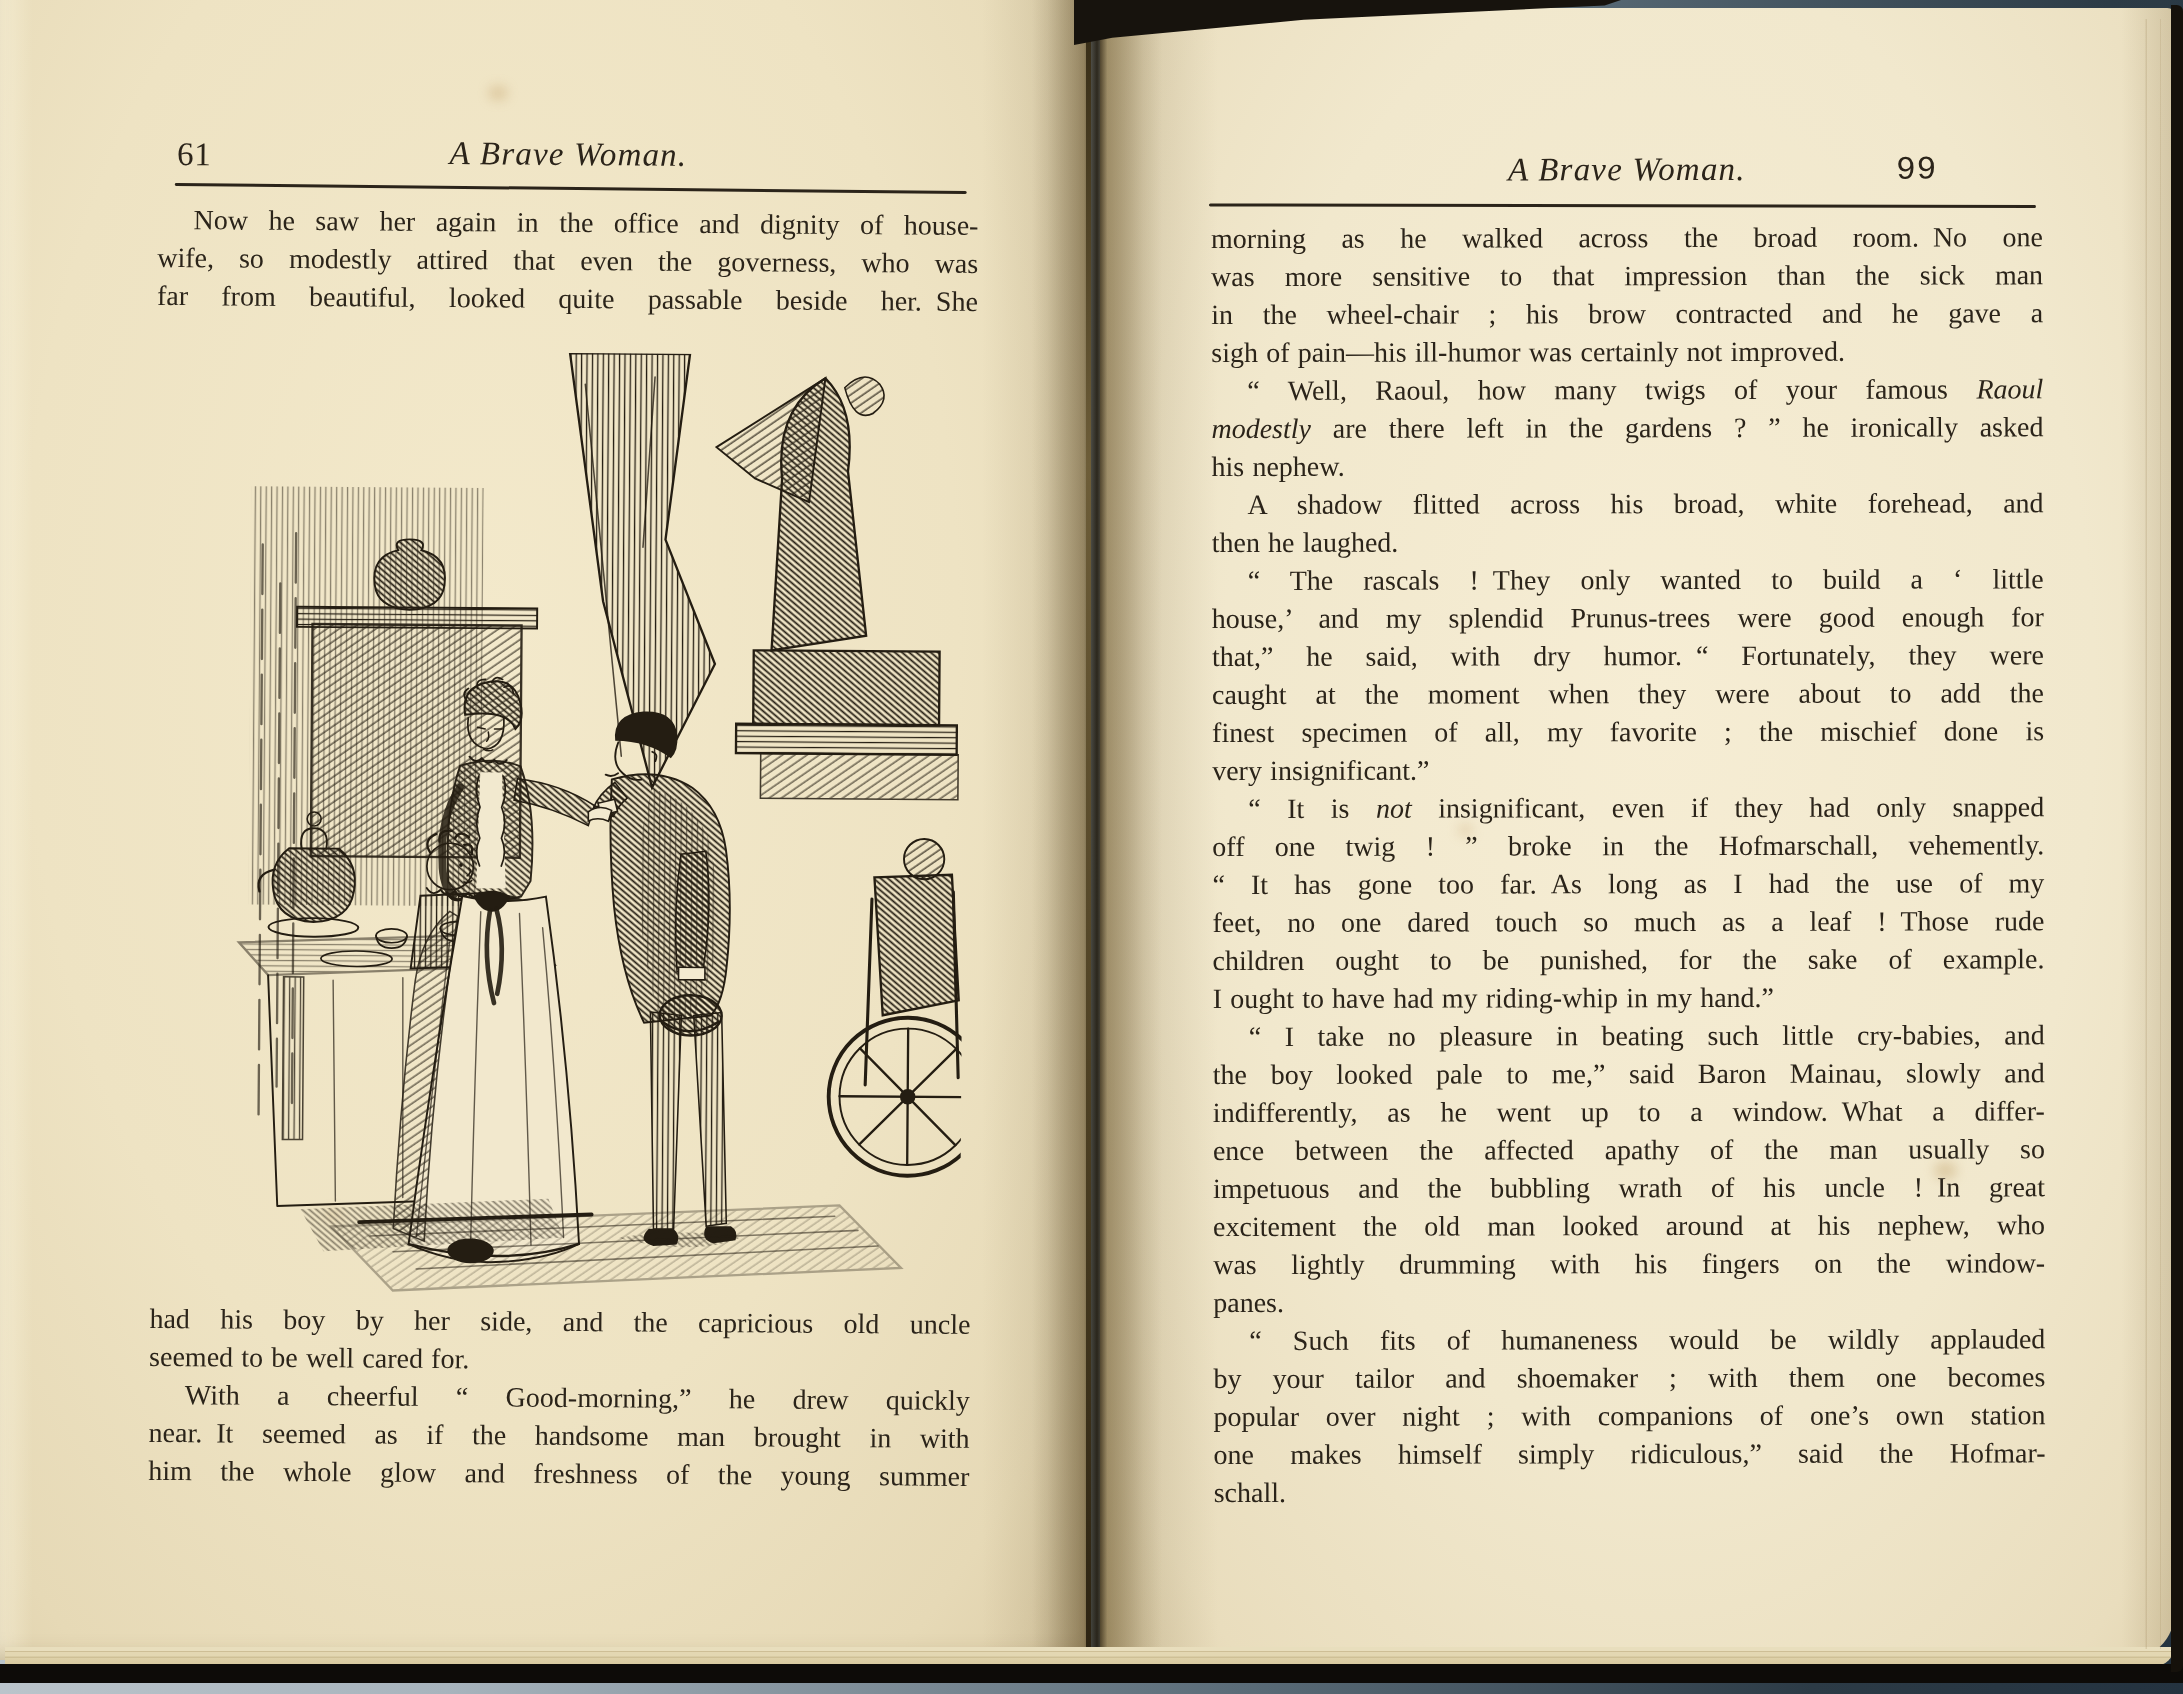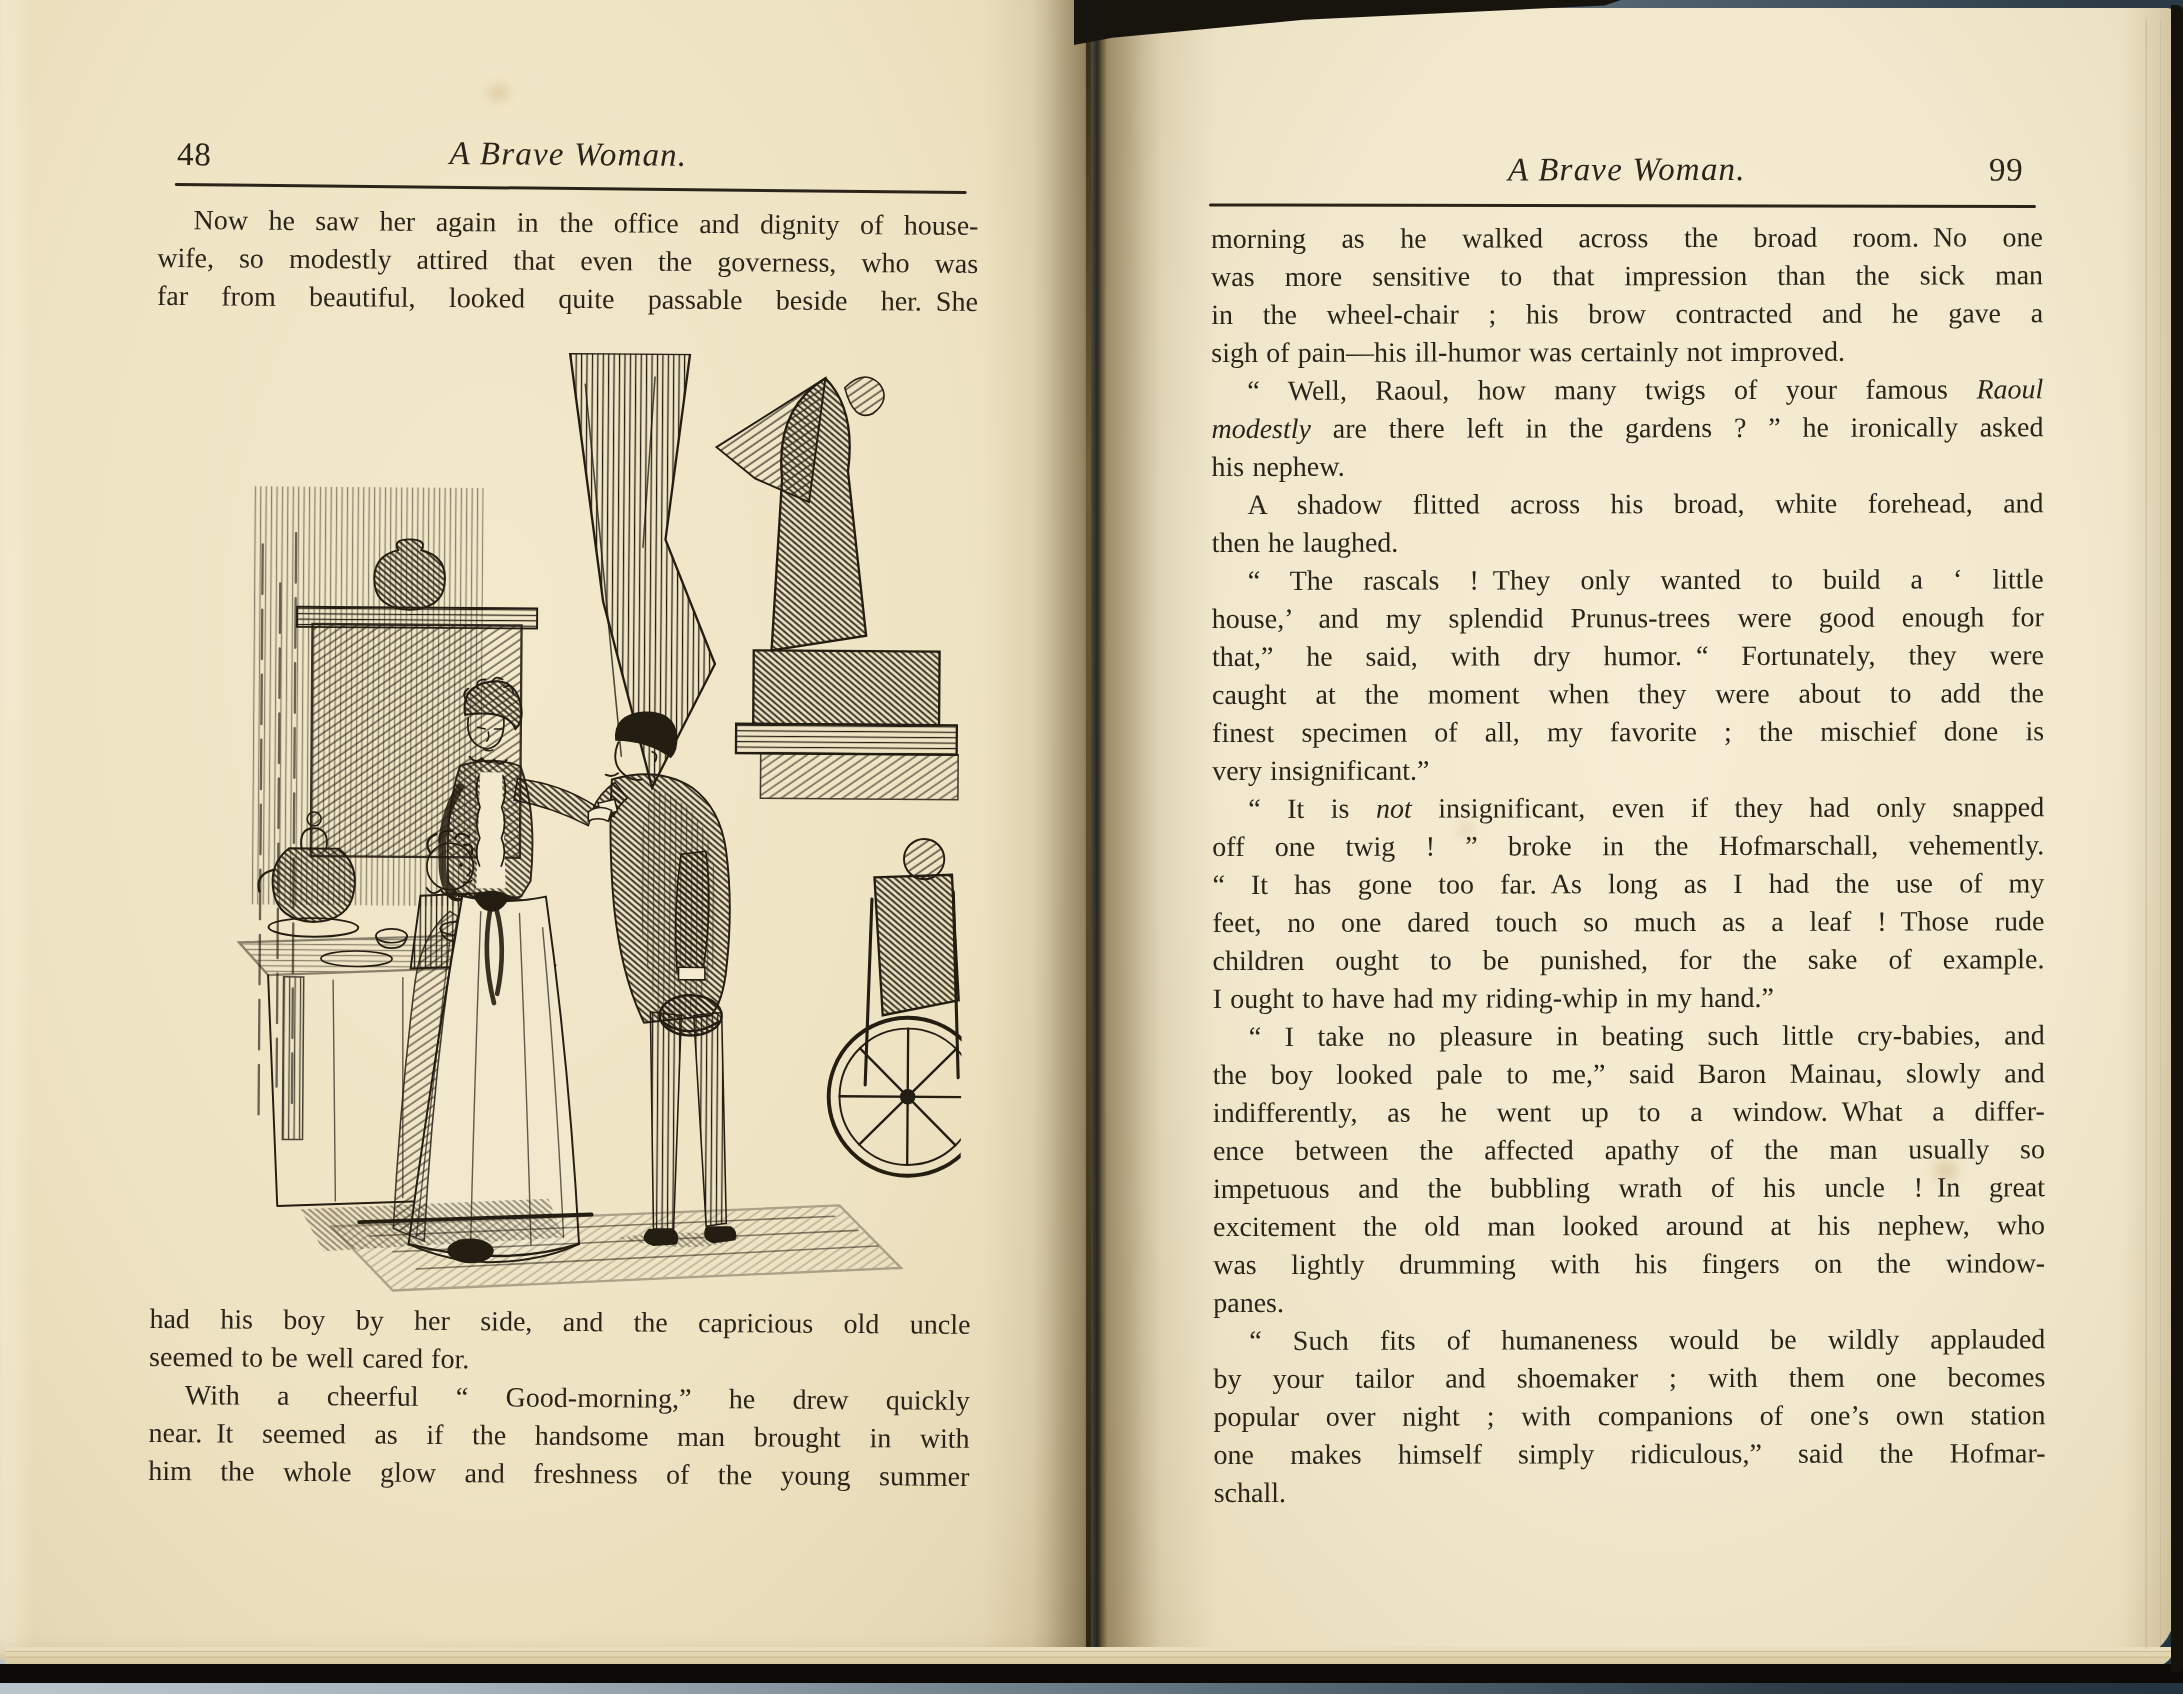--- a/index.html
+++ b/index.html
@@ -45,21 +45,21 @@
   .tline{text-align:justify;text-align-last:justify;white-space:normal;}
   .tline.nl{text-align-last:left;}
   .tline.ind{text-indent:36px;}
   .para{margin:0;}
   
   #lp-num{left:177px;top:136px;}
   #lp-head{left:158px;top:133px;width:821px;}
   #lp-rule{left:175px;top:184px;width:792px;transform:rotate(.15deg);}
   
   #rp-head{left:1211px;top:152px;width:832px;}
-  #rp-num{left:1989px;top:153px;}
+  #rp-num{left:1896px;top:153px;font-family:Liberation Mono, monospace;}
   #rp-rule{left:1209px;top:205px;width:827px;transform:rotate(.22deg);}
   
   #plate{left:223px;top:350px;width:745px;height:942px;}
   .spot{border-radius:50%;filter:blur(5.4px);}
 </style>
 </head>
 <body>
 
 <div id="stage">
 
@@ -72,21 +72,21 @@
   <div class="abs" id="cover-bottom-edge"></div>
   <div class="abs" id="fore-edge-lines"></div>
   <div class="abs" id="cover-right-edge"></div>
 
   <div class="abs spot" style="left:488px;top:85px;width:20px;height:15.5px;background:rgba(190,150,90,.30);"></div>
   <div class="abs spot" style="left:1934px;top:1161px;width:23px;height:18.6px;background:rgba(185,145,85,.32);"></div>
   <div class="abs spot" style="left:1457px;top:823px;width:17px;height:14px;background:rgba(190,150,90,.22);"></div>
   <div class="abs spot" style="left:325px;top:1209px;width:17px;height:12.4px;background:rgba(190,150,90,.20);"></div>
 
   <div class="abs" id="left-content">
-    <div class="abs pageno" id="lp-num">48</div>
+    <div class="abs pageno" id="lp-num">61</div>
     <div class="abs runhead" id="lp-head">A Brave Woman.</div>
     <div class="abs rule" id="lp-rule"></div>
 
     <div class="abs body" id="lp-body1">
         <div class="para">
           <div class="tline ind">Now he saw her again in the office and dignity of house-</div>
           <div class="tline">wife, so modestly attired that even the governess, who was</div>
           <div class="tline">far from beautiful, looked quite passable beside her. She</div>
         </div>
       </div>

